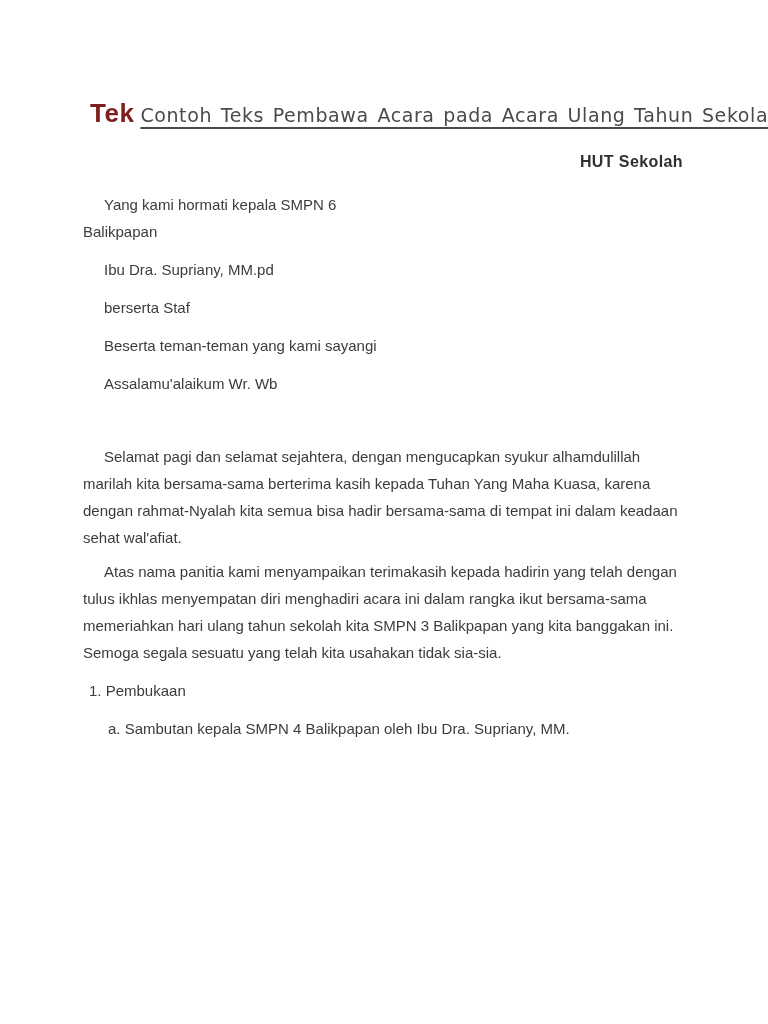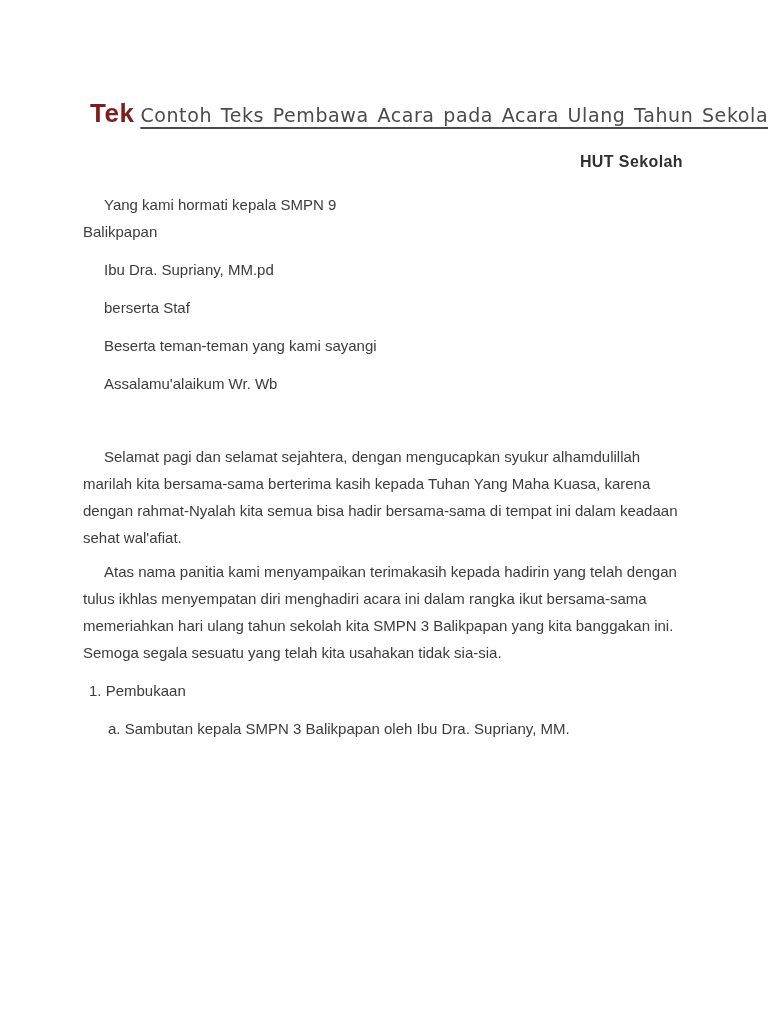--- a/index.html
+++ b/index.html
@@ -104,26 +104,26 @@
 <body>
 
 <div class="content">
 
   <div class="doc-title">
     <span class="title-prefix">Tek</span><span class="title-underlined">Contoh Teks Pembawa Acara pada Acara Ulang Tahun Sekolah</span>
   </div>
 
   <div class="doc-heading">HUT Sekolah</div>
 
-  <p class="sal">Yang kami hormati kepala SMPN 9</p>
+  <p class="sal">Yang kami hormati kepala SMPN 6</p>
   <p class="sal-cont">Balikpapan</p>
   <p class="sal-gap">Ibu Dra. Supriany, MM.pd</p>
   <p class="sal-gap">berserta Staf</p>
   <p class="sal-gap">Beserta teman-teman yang kami sayangi</p>
   <p class="sal-gap">Assalamu'alaikum Wr. Wb</p>
 
   <p class="para first">Selamat pagi dan selamat sejahtera, dengan mengucapkan syukur alhamdulillah marilah kita bersama-sama berterima kasih kepada Tuhan Yang Maha Kuasa, karena dengan rahmat-Nyalah kita semua bisa hadir bersama-sama di tempat ini dalam keadaan sehat wal'afiat.</p>
   <p class="para">Atas nama panitia kami menyampaikan terimakasih kepada hadirin yang telah dengan tulus ikhlas menyempatan diri menghadiri acara ini dalam rangka ikut bersama-sama memeriahkan hari ulang tahun sekolah kita SMPN 3 Balikpapan yang kita banggakan ini. Semoga segala sesuatu yang telah kita usahakan tidak sia-sia.</p>
 
   <p class="agenda">1. Pembukaan</p>
-  <p class="agenda-sub">a. Sambutan kepala SMPN 3 Balikpapan oleh Ibu Dra. Supriany, MM.</p>
+  <p class="agenda-sub">a. Sambutan kepala SMPN 4 Balikpapan oleh Ibu Dra. Supriany, MM.</p>
 
 </div>
 
 </body></html>

